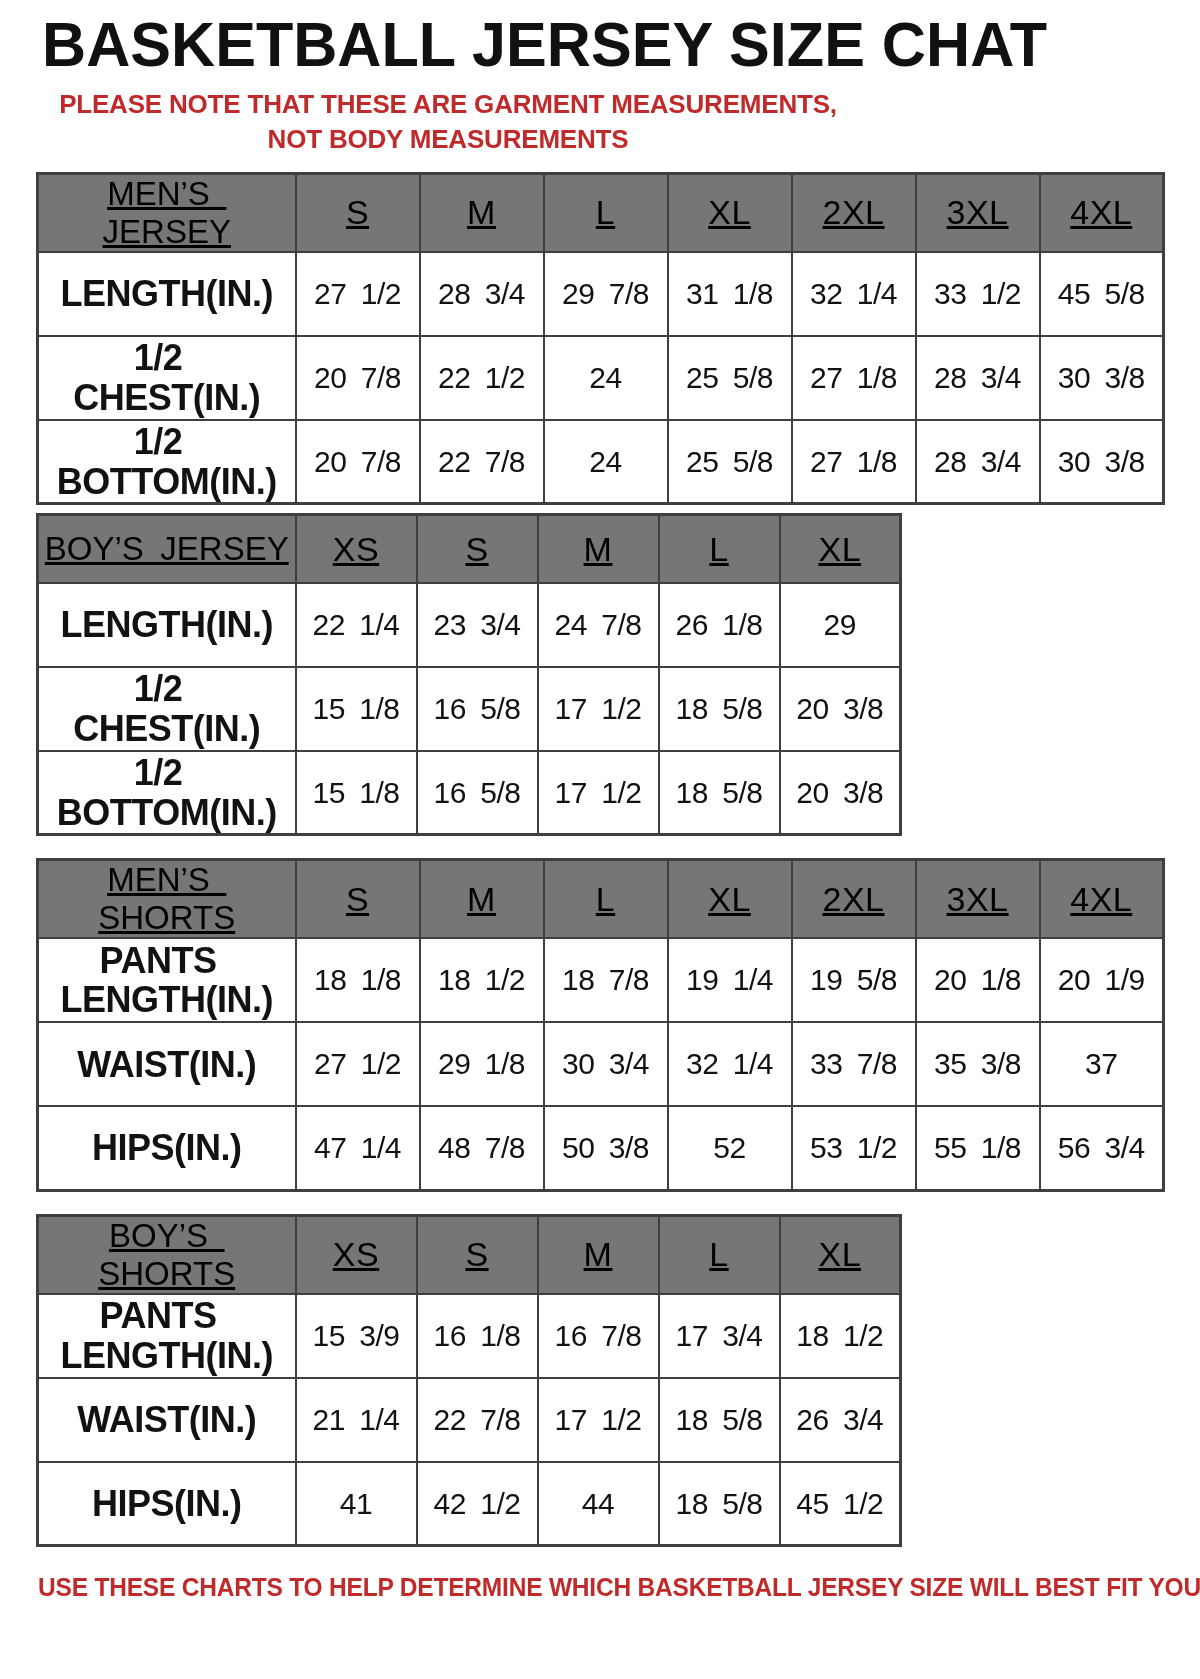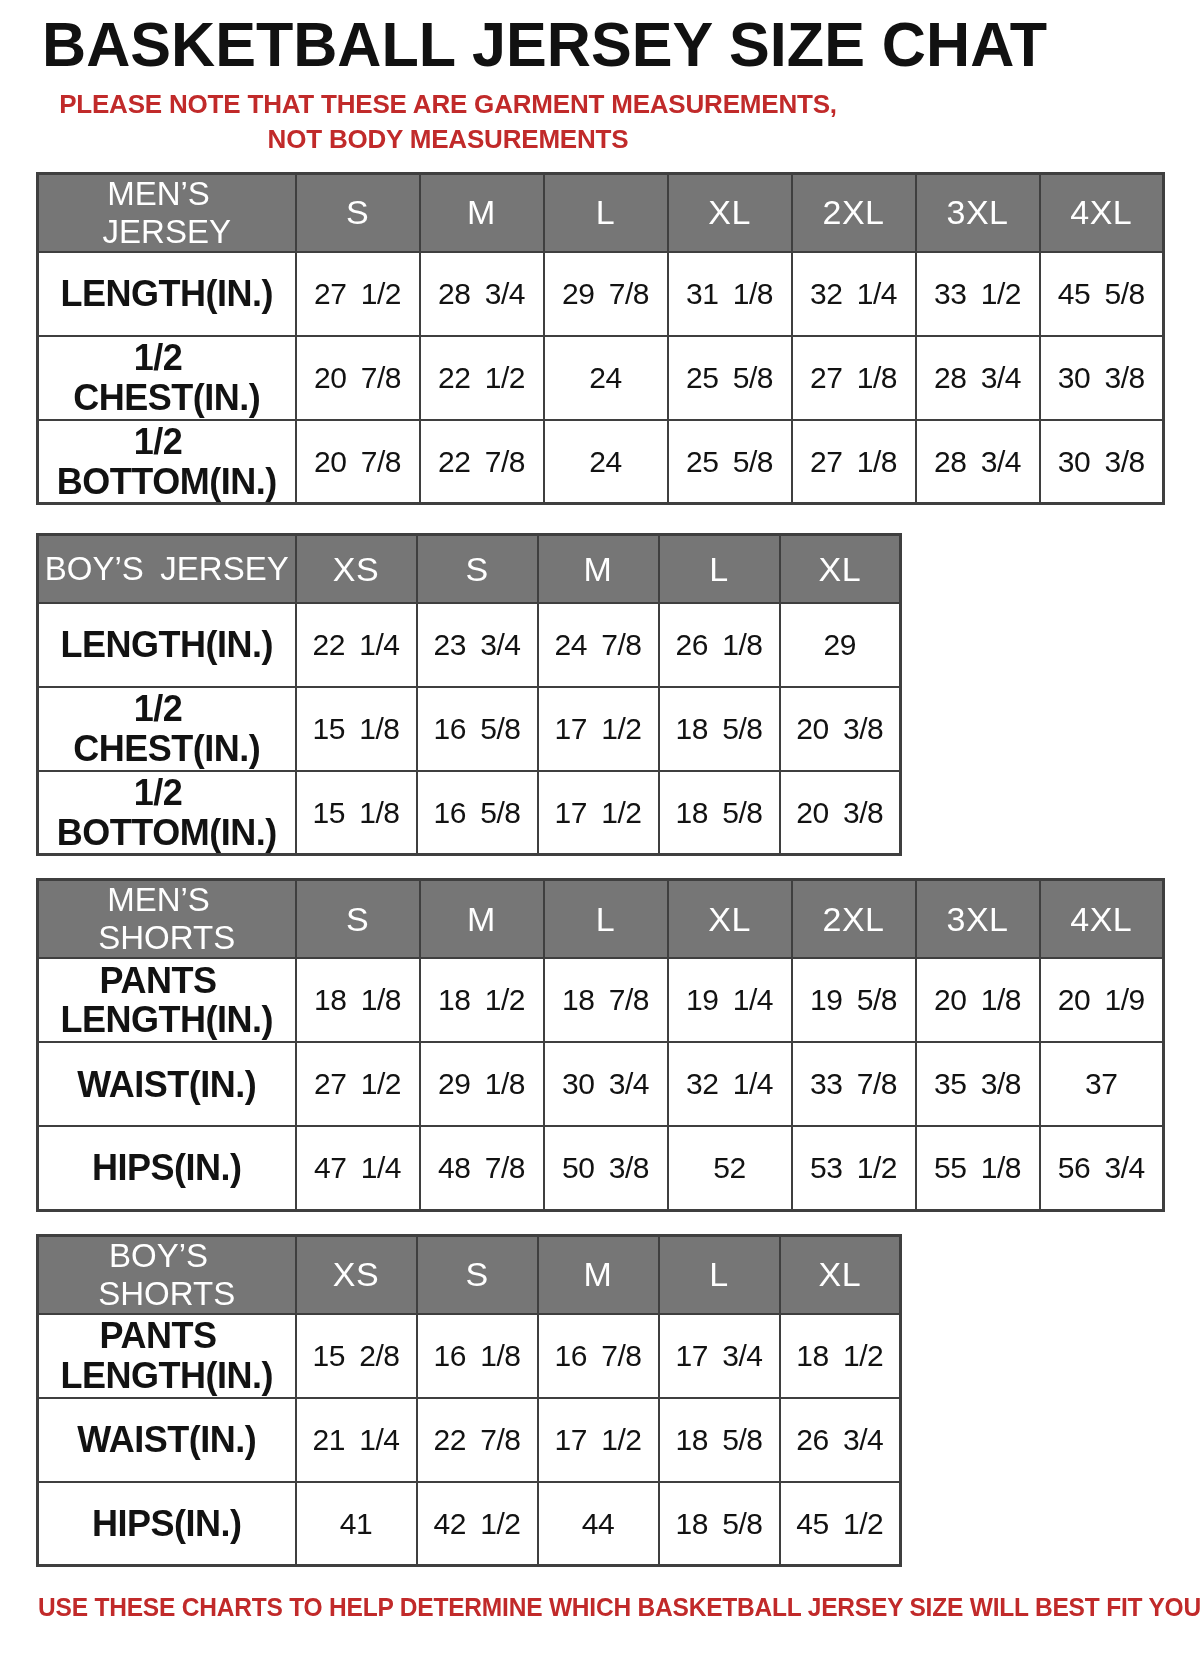--- a/index.html
+++ b/index.html
@@ -48,36 +48,37 @@
     transform-origin: left center;
   }
   table.size-table {
     border-collapse: collapse;
     margin-left: 36px;
     table-layout: fixed;
     border: 3px solid #3f3f3f;
     background: #ffffff;
   }
   .mt-first { margin-top: 16px; }
-  .mt-gap1 { margin-top: 28px; }
+  .mt-gap1 { margin-top: 8px; }
   .mt-gap2 { margin-top: 22px; }
   table.size-table th, table.size-table td {
     border: 2px solid #3f3f3f;
     text-align: center;
     vertical-align: middle;
     padding: 0 4px;
     box-sizing: border-box;
   }
   table.size-table thead th {
     background: var(--header-gray, #767676);
-    color: #ffffff;
+    color: #000000;
     height: 68px;
     font-size: 34px;
     font-weight: 400;
     letter-spacing: 0.5px;
+    text-decoration: underline;
   }
   table.size-table thead th.label-cell {
     font-size: 33px;
     letter-spacing: 0px;
   }
   table.size-table tbody td {
     height: 84px;
     color: #121212;
   }
   table.size-table tbody td.label-cell {
@@ -280,21 +281,21 @@
           <th>XS</th>
           <th>S</th>
           <th>M</th>
           <th>L</th>
           <th>XL</th>
         </tr>
       </thead>
       <tbody>
         <tr>
           <td class="label-cell">PANTS LENGTH(IN.)</td>
-          <td class="value-cell">15 2/8</td>
+          <td class="value-cell">15 3/9</td>
           <td class="value-cell">16 1/8</td>
           <td class="value-cell">16 7/8</td>
           <td class="value-cell">17 3/4</td>
           <td class="value-cell">18 1/2</td>
         </tr>
         <tr>
           <td class="label-cell">WAIST(IN.)</td>
           <td class="value-cell">21 1/4</td>
           <td class="value-cell">22 7/8</td>
           <td class="value-cell">17 1/2</td>

